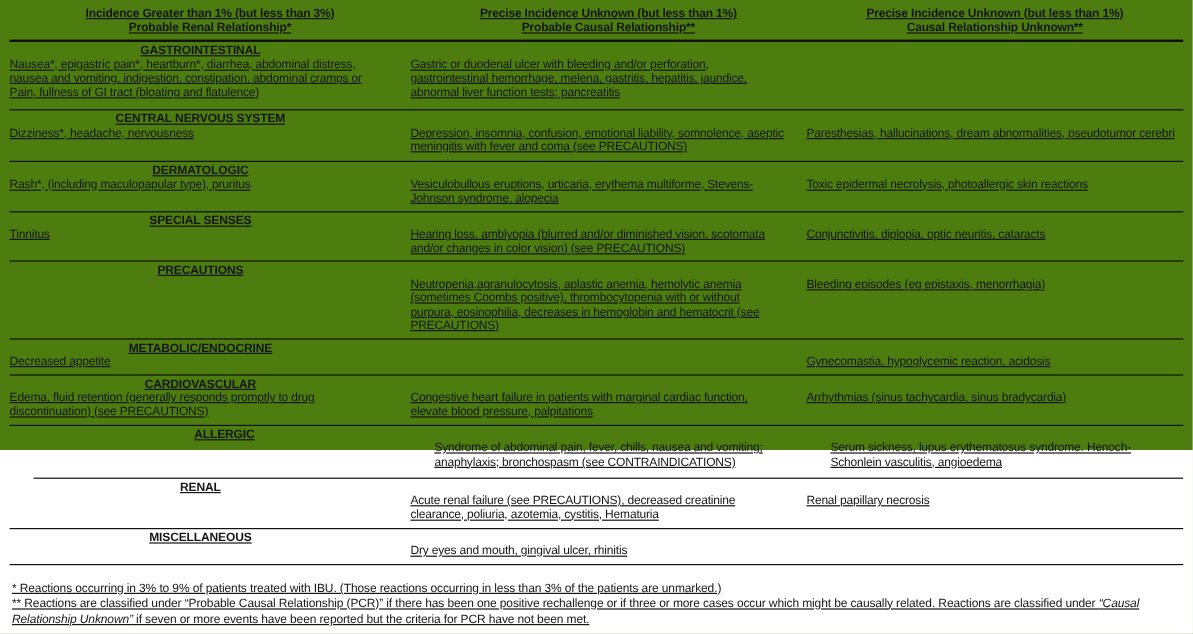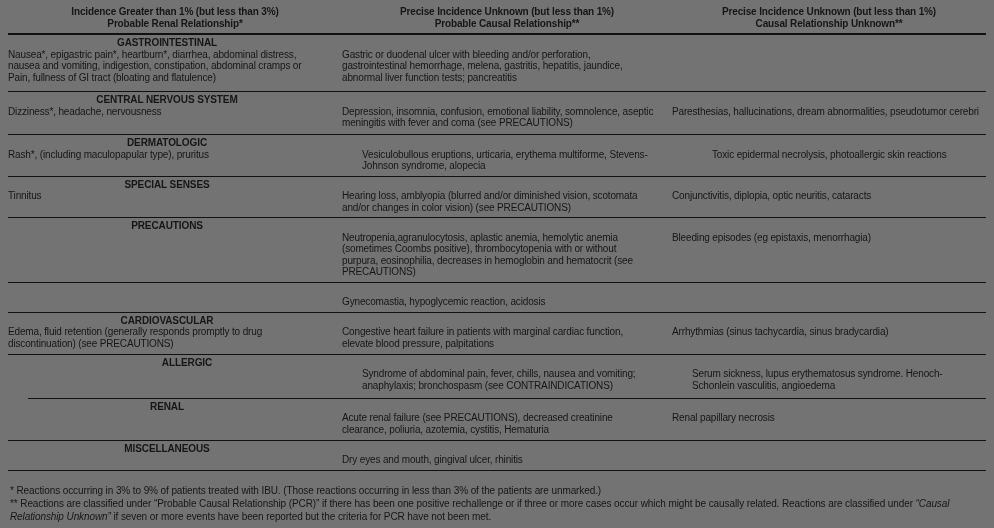--- a/index.html
+++ b/index.html
@@ -3,21 +3,21 @@
 <meta charset="utf-8">
 <style>
   * { margin: 0; padding: 0; box-sizing: border-box; }
   html, body { background: #ffffff; }
   body {
     width: 994px; height: 528px; overflow: hidden;
     font-family: "Liberation Sans", sans-serif;
     color: #161616;
     -webkit-font-smoothing: antialiased;
   }
-  .table-wrap { width: 994px; height: 528px; padding: 0 8px; background: #737373; }
+  .table-wrap { width: 994px; height: 375px; padding: 0 8px; background: #4d7c0f; text-decoration: underline; }
 
   
   .hdr {
     display: grid;
     grid-template-columns: 334px 330px 1fr;
     padding: 6px 0 4px;
     border-bottom: 2px solid #111;
     text-align: center;
     font-weight: bold;
     font-size: 10px;
@@ -42,21 +42,21 @@
   }
   .cellbody {
     font-size: 10px;
     line-height: 11.5px;
     letter-spacing: -0.15px;
   }
   .c1 { padding-right: 16px; }
   .c2 { padding-top: 11.5px; padding-right: 18px; }
   .c3 { padding-top: 11.5px; padding-right: 6px; }
 
-  .h57 { min-height: 57px; } .h43 { min-height: 43px; } .h39 { min-height: 39px; gap: 20px; }
+  .h57 { min-height: 57px; } .h43 { min-height: 43px; } .h39 { min-height: 39px; }
   .h41 { min-height: 41px; } .h59 { min-height: 59px; } .h27 { min-height: 27px; }
   .h42 { min-height: 42px; } .h44 { min-height: 44px; margin-left: 20px; } .h29 { min-height: 29px; }
 
   
   .footnotes {
     padding: 13px 2px 10px;
     border-bottom: 2px solid #111;
     font-size: 10px;
     line-height: 13px;
     letter-spacing: -0.1px;
@@ -122,20 +122,24 @@
   <div class="sec h59">
     <div class="c1">
       <div class="sys">PRECAUTIONS</div>
       <div class="cellbody"></div>
     </div>
     <div class="c2 cellbody">Neutropenia,agranulocytosis, aplastic anemia, hemolytic anemia (sometimes Coombs positive), thrombocytopenia with or without purpura, eosinophilia, decreases in hemoglobin and hematocrit (see PRECAUTIONS)</div>
     <div class="c3 cellbody">Bleeding episodes (eg epistaxis, menorrhagia)</div>
   </div>
 
   <div class="sec h27">
+    <div class="c1">
+      <div class="sys">METABOLIC/ENDOCRINE</div>
+      <div class="cellbody">Decreased appetite</div>
+    </div>
     <div class="c2 cellbody"></div>
     <div class="c3 cellbody">Gynecomastia, hypoglycemic reaction, acidosis</div>
   </div>
 
   <div class="sec h42">
     <div class="c1">
       <div class="sys">CARDIOVASCULAR</div>
       <div class="cellbody">Edema, fluid retention (generally responds promptly to drug discontinuation) (see PRECAUTIONS)</div>
     </div>
     <div class="c2 cellbody">Congestive heart failure in patients with marginal cardiac function, elevate blood pressure, palpitations</div>

